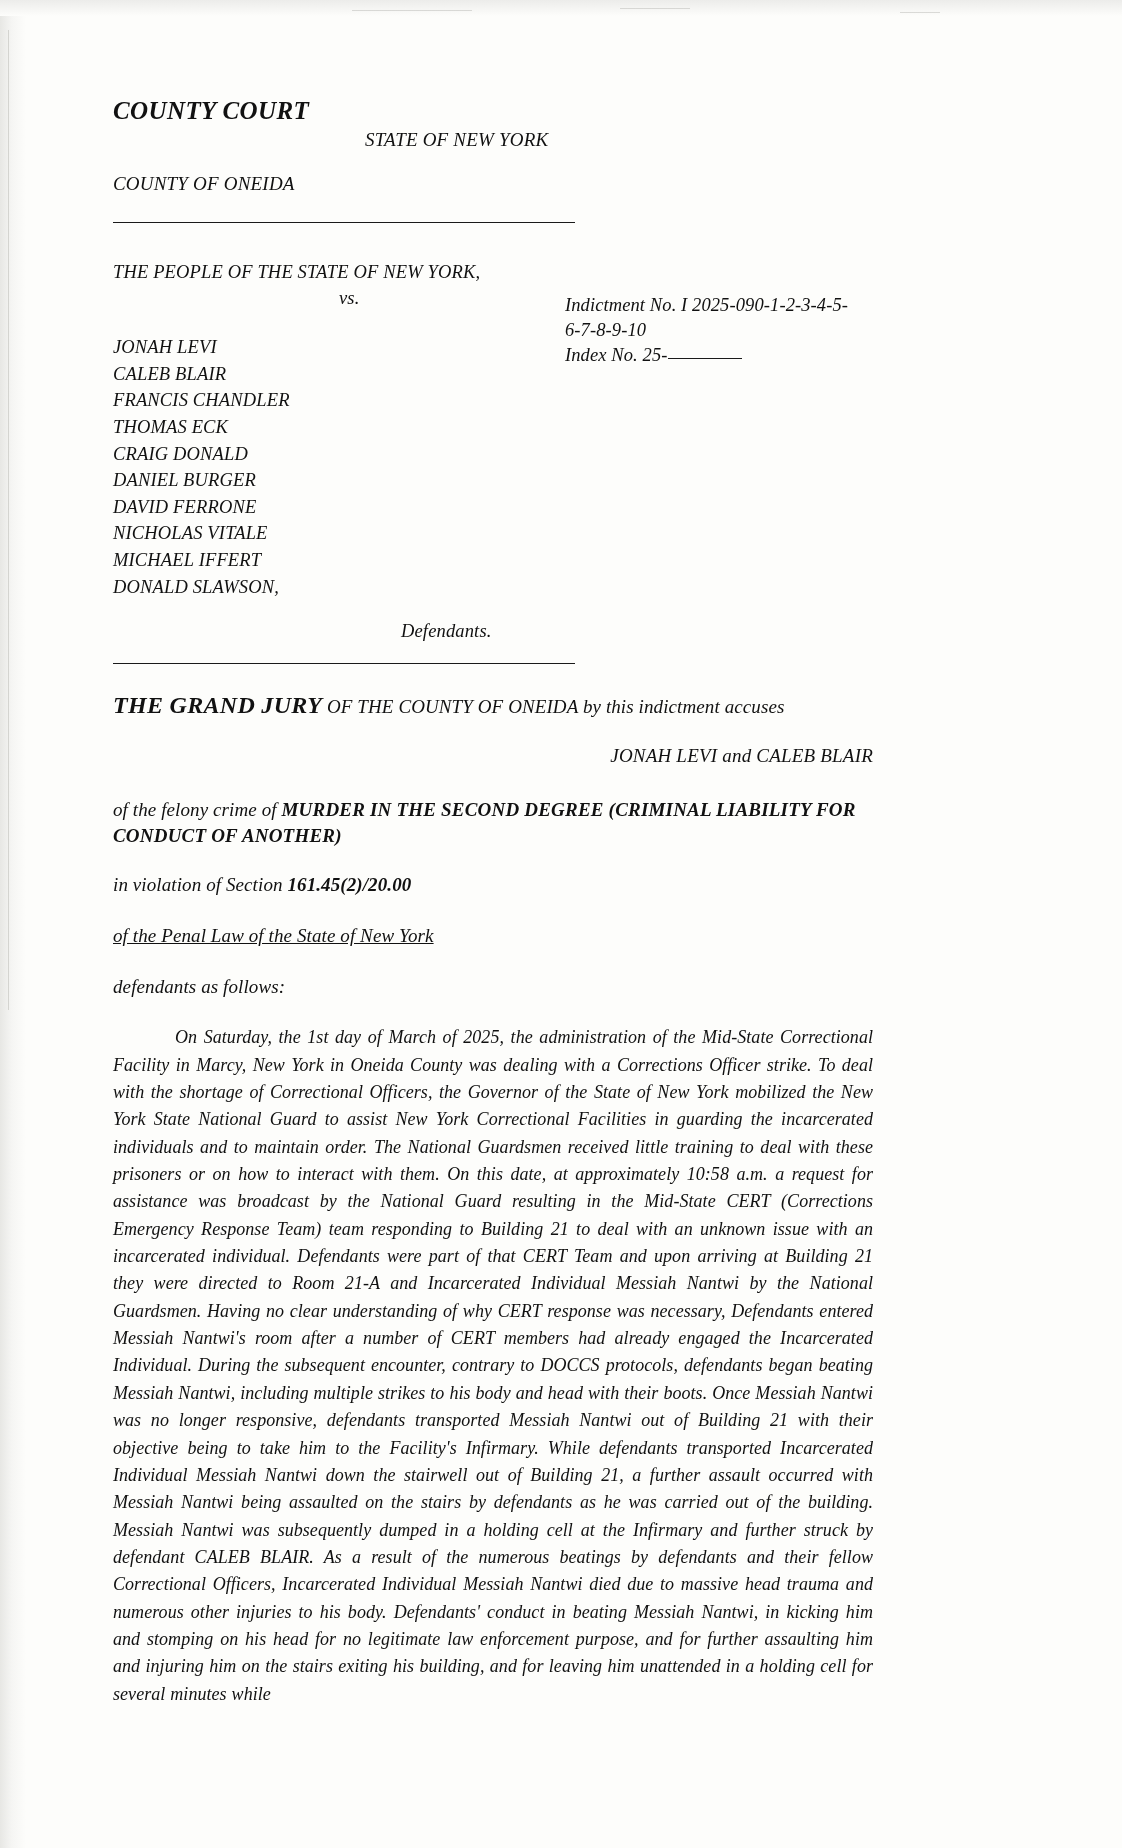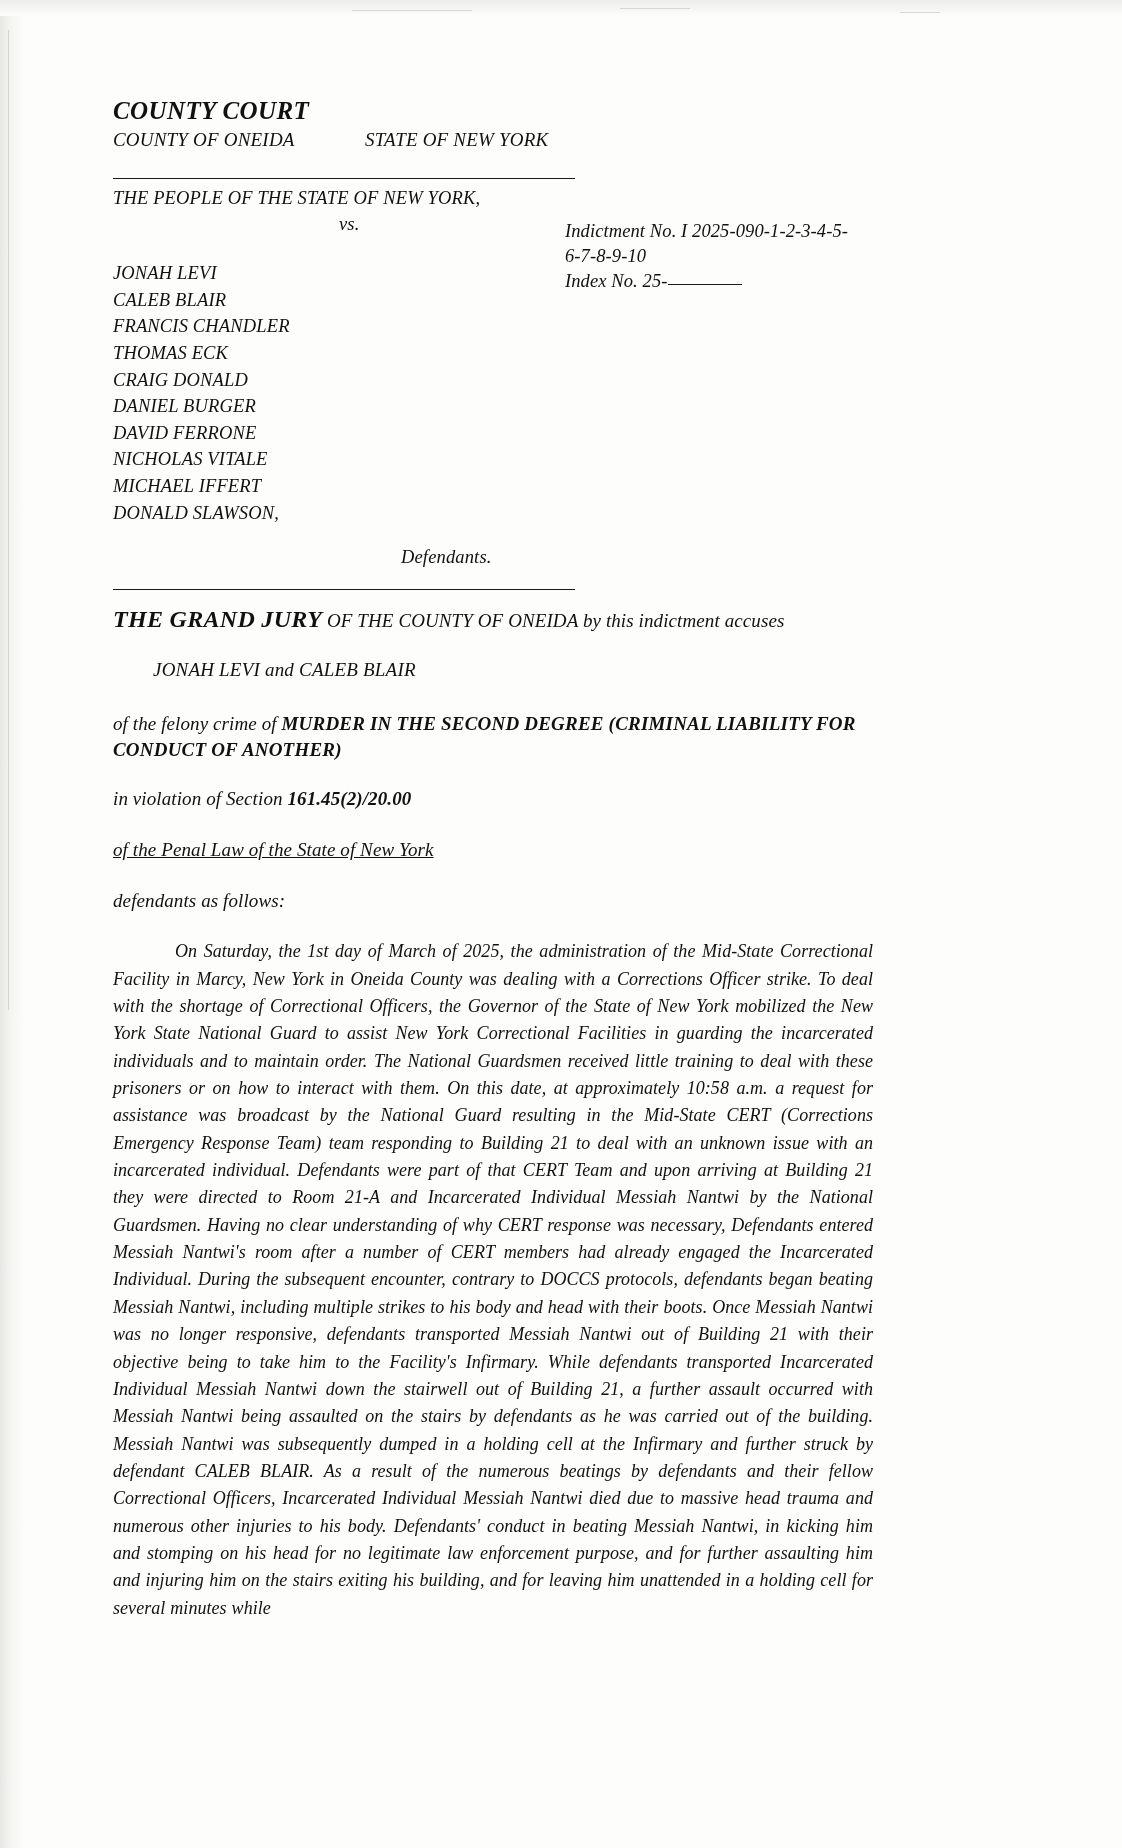--- a/index.html
+++ b/index.html
@@ -67,36 +67,36 @@
     margin: 0;
   }
   .court-sub {
     display: flex;
     font-size: 19px;
     font-style: italic;
     line-height: 1.25;
     margin-top: 3px;
     letter-spacing: .2px;
   }
-  .court-sub .county { width: 252px; }
+  .court-sub .county { width: 252px; margin-top: 44px; }
   .court-sub .state  { flex: 1; }
 
   .rule {
     border: 0;
     border-top: 1.4px solid #1a1a1a;
     width: 462px;
     margin: 0;
   }
   .rule-top    { margin-top: 26px; }
   .rule-bottom { margin-top: 18px; }
 
   
   .caption {
     position: relative;
-    margin-top: 6px;
+    margin-top: 36px;
     min-height: 330px;
     font-size: 18.5px;
     font-style: italic;
     line-height: 1.44;
     letter-spacing: .15px;
   }
   .caption .people { margin: 0; }
   .caption .vs {
     margin: 0;
     padding-left: 226px;
@@ -125,37 +125,38 @@
   .docket p { margin: 0; }
   .docket .blank-rule {
     display: inline-block;
     width: 74px;
     border-bottom: 1.3px solid #1a1a1a;
     vertical-align: 2px;
   }
 
   
   .grand-jury {
-    margin-top: 16px;
+    margin-top: 28px;
     font-size: 19px;
     font-style: italic;
     letter-spacing: .1px;
   }
   .grand-jury .lead {
     font-weight: bold;
     font-size: 24px;
     letter-spacing: .3px;
   }
 
   .accused {
     margin: 26px 0 0 0;
     padding-left: 40px;
     font-size: 19px;
     font-style: italic;
     letter-spacing: .2px;
+    text-align: right;
   }
 
   .charge {
     margin: 30px 0 0 0;
     font-size: 19px;
     font-style: italic;
     line-height: 1.35;
     letter-spacing: .1px;
   }
   .charge .crime {

